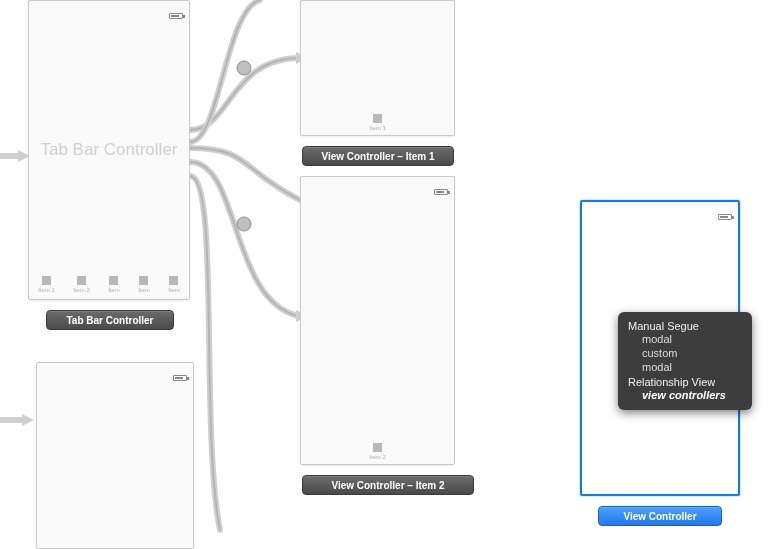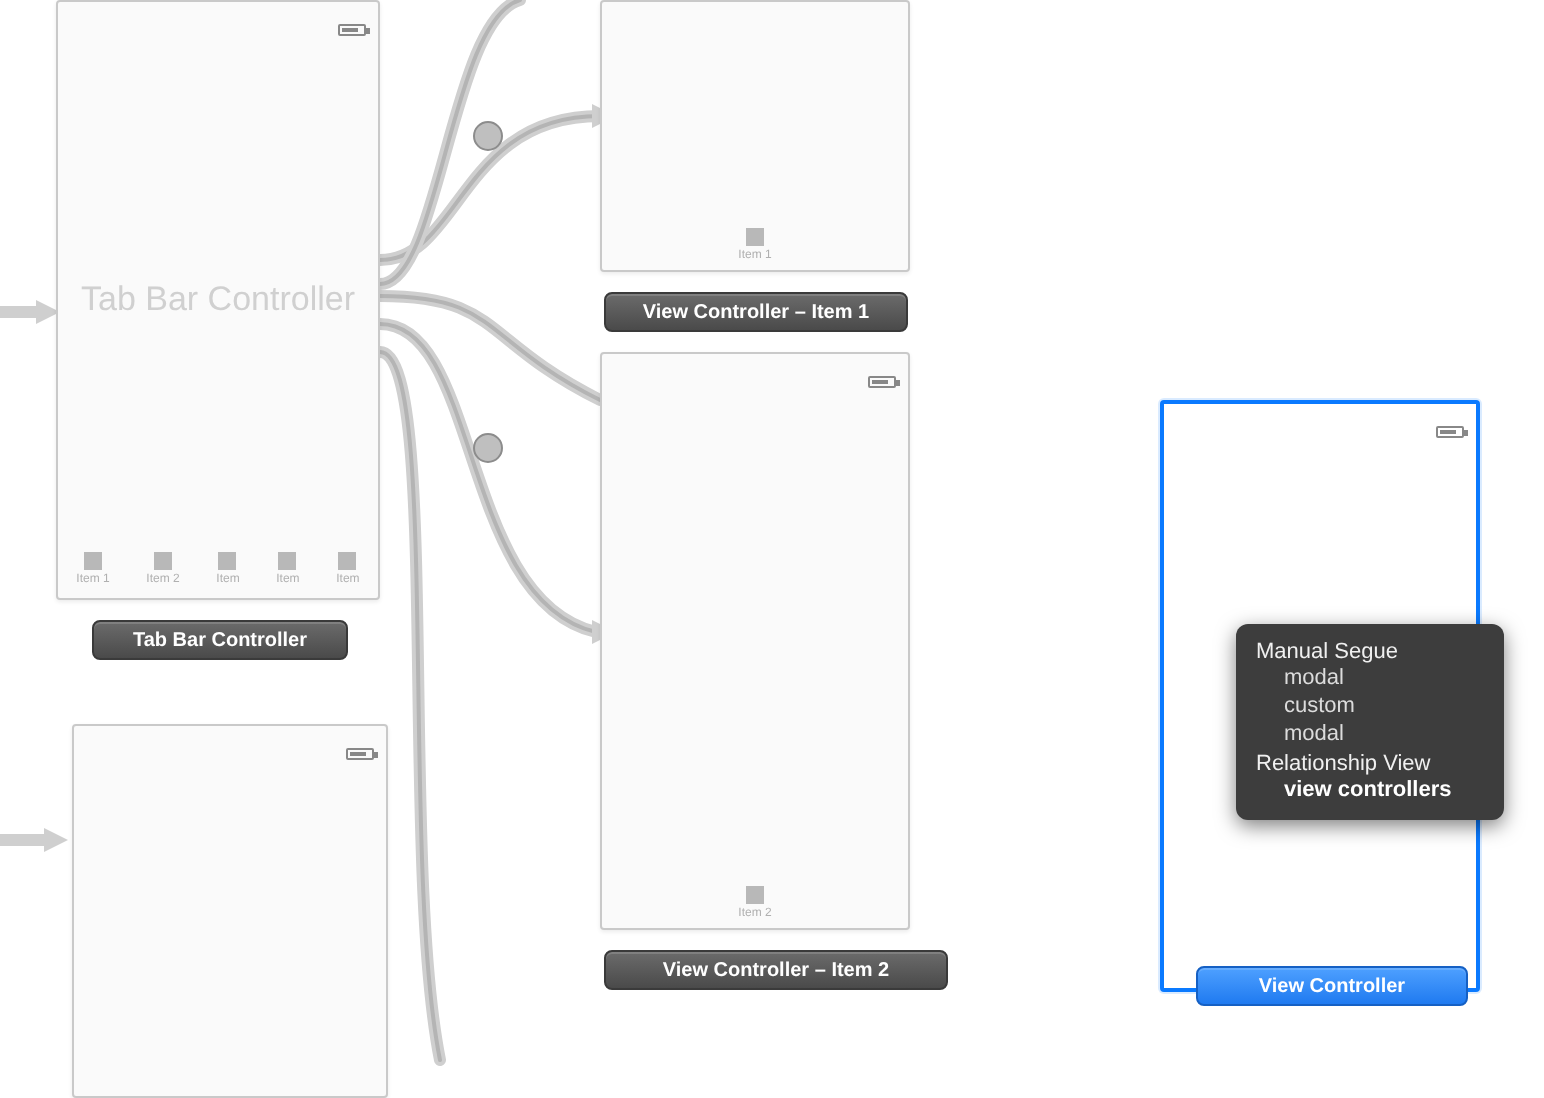--- a/index.html
+++ b/index.html
@@ -26,21 +26,21 @@
   .placeholder-title { position:absolute; top:50%; left:50%; transform:translate(-50%,-50%); color:#d0d0d0; font-size:17px; font-weight:500; white-space:nowrap; }
 
   
   .pill { position:absolute; height:20px; line-height:20px; text-align:center; color:#fff; font-size:10px; font-weight:600; border-radius:4px; background: linear-gradient(#6b6b6b,#4a4a4a); border:1px solid #3a3a3a; box-shadow: inset 0 1px 0 rgba(255,255,255,0.15); }
   .pill.selected { background: linear-gradient(#4ea0ff,#1f7af0); border:1px solid #1560c4; }
 
   
   .popover { position:absolute; background:#3d3d3d; border-radius:6px; padding:6px 10px 8px 10px; box-shadow:0 3px 10px rgba(0,0,0,0.5); color:#e8e8e8; font-size:11px; }
   .popover .hdr { font-weight:400; color:#f0f0f0; margin-top:2px; }
   .popover .opt { padding:1px 0 1px 14px; color:#dcdcdc; cursor:default; }
-  .popover .opt.final { color:#ffffff; font-weight:600; }
+  .popover .opt.final { color:#ffffff; font-weight:600;font-style:italic; }
 
   
   svg.wires { position:absolute; inset:0; pointer-events:none; }
   .node { fill:#bfbfbf; stroke:#8c8c8c; stroke-width:1; }
   .wire { fill:none; stroke:#cfcfcf; stroke-width:6; stroke-linecap:round; }
   .wireb { fill:none; stroke:#b4b4b4; stroke-width:2; stroke-linecap:round; }
   .arrowhead { fill:#cfcfcf; }
 </style>
 </head>
 <body>
@@ -119,21 +119,21 @@
   </div>
   <div class="pill" style="left:302px; top:475px; width:172px;">View Controller – Item 2</div>
 
   <div class="scene" style="left:36px; top:362px; width:158px; height:187px;">
     <div class="status-bar"><span class="battery"><span class="fill"></span></span></div>
   </div>
 
   <div class="scene selected" style="left:580px; top:200px; width:160px; height:296px;">
     <div class="status-bar"><span class="battery"><span class="fill"></span></span></div>
   </div>
-  <div class="pill selected" style="left:598px; top:483px; width:136px;">View Controller</div>
+  <div class="pill selected" style="left:598px; top:506px; width:124px;">View Controller</div>
 
   <div class="popover" style="left:618px; top:312px; width:134px;">
     <div class="hdr">Manual Segue</div>
     <div class="opt">modal</div>
     <div class="opt">custom</div>
     <div class="opt">modal</div>
     <div class="hdr">Relationship View</div>
     <div class="opt final">view controllers</div>
   </div>
 

